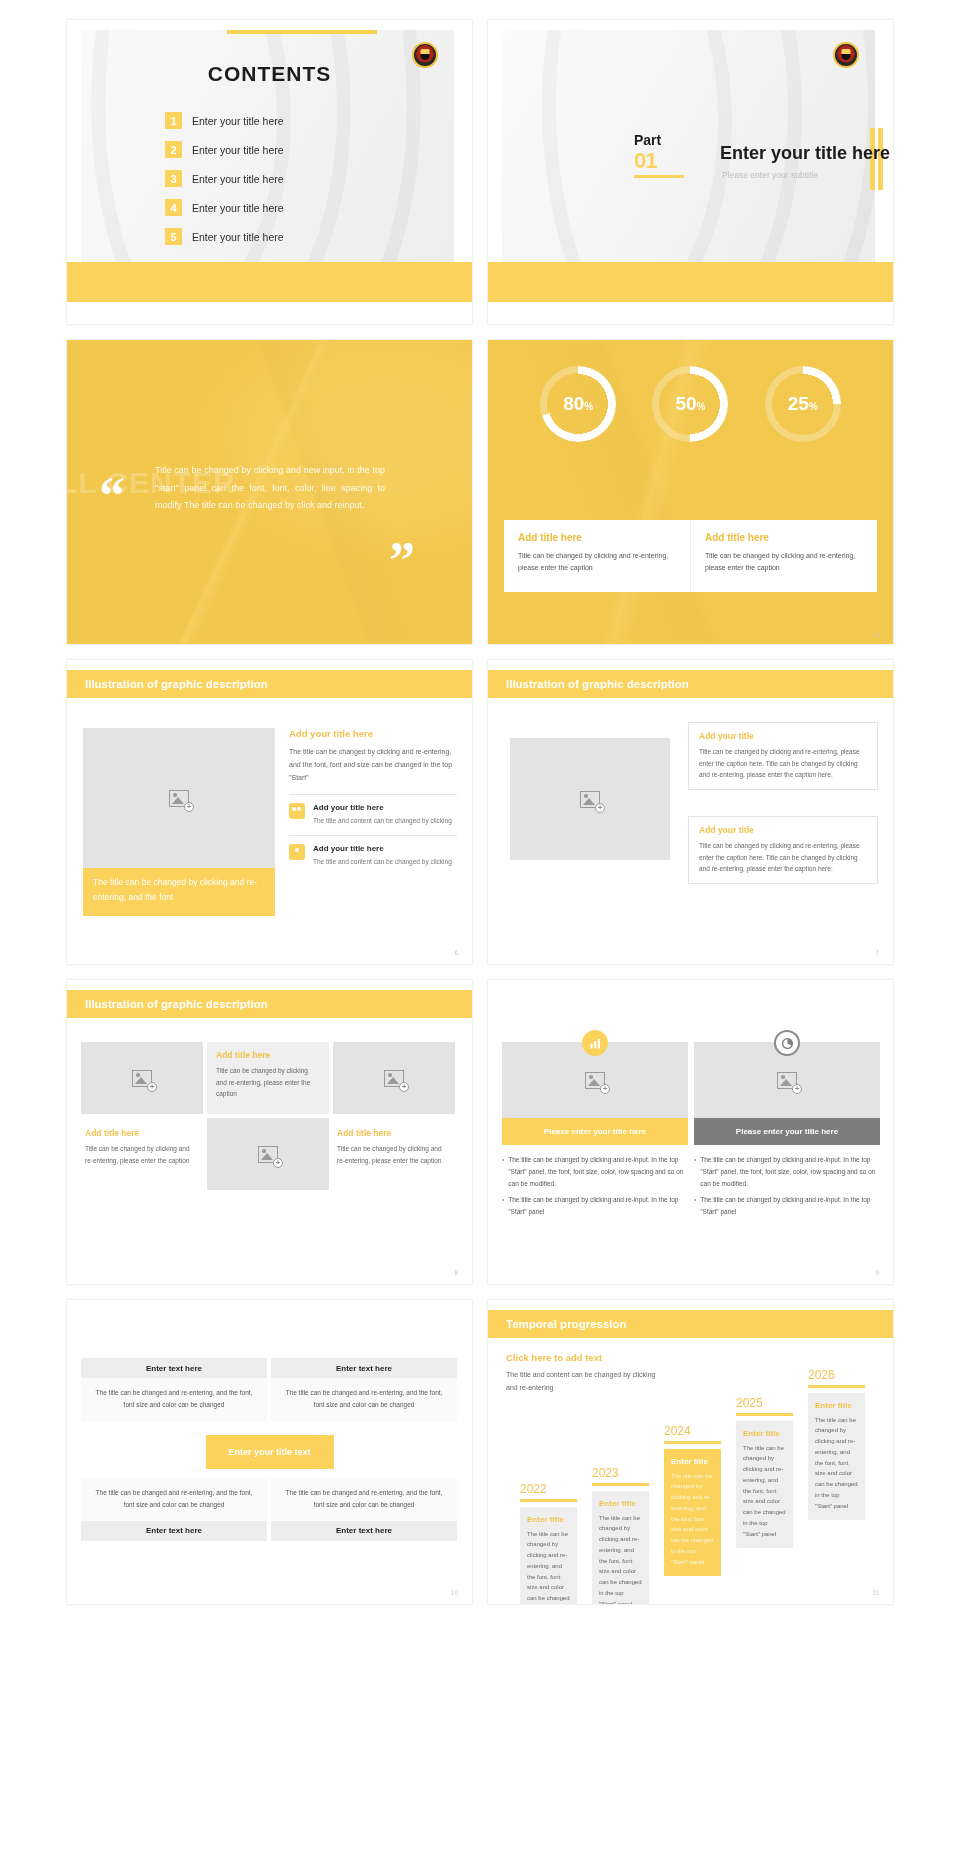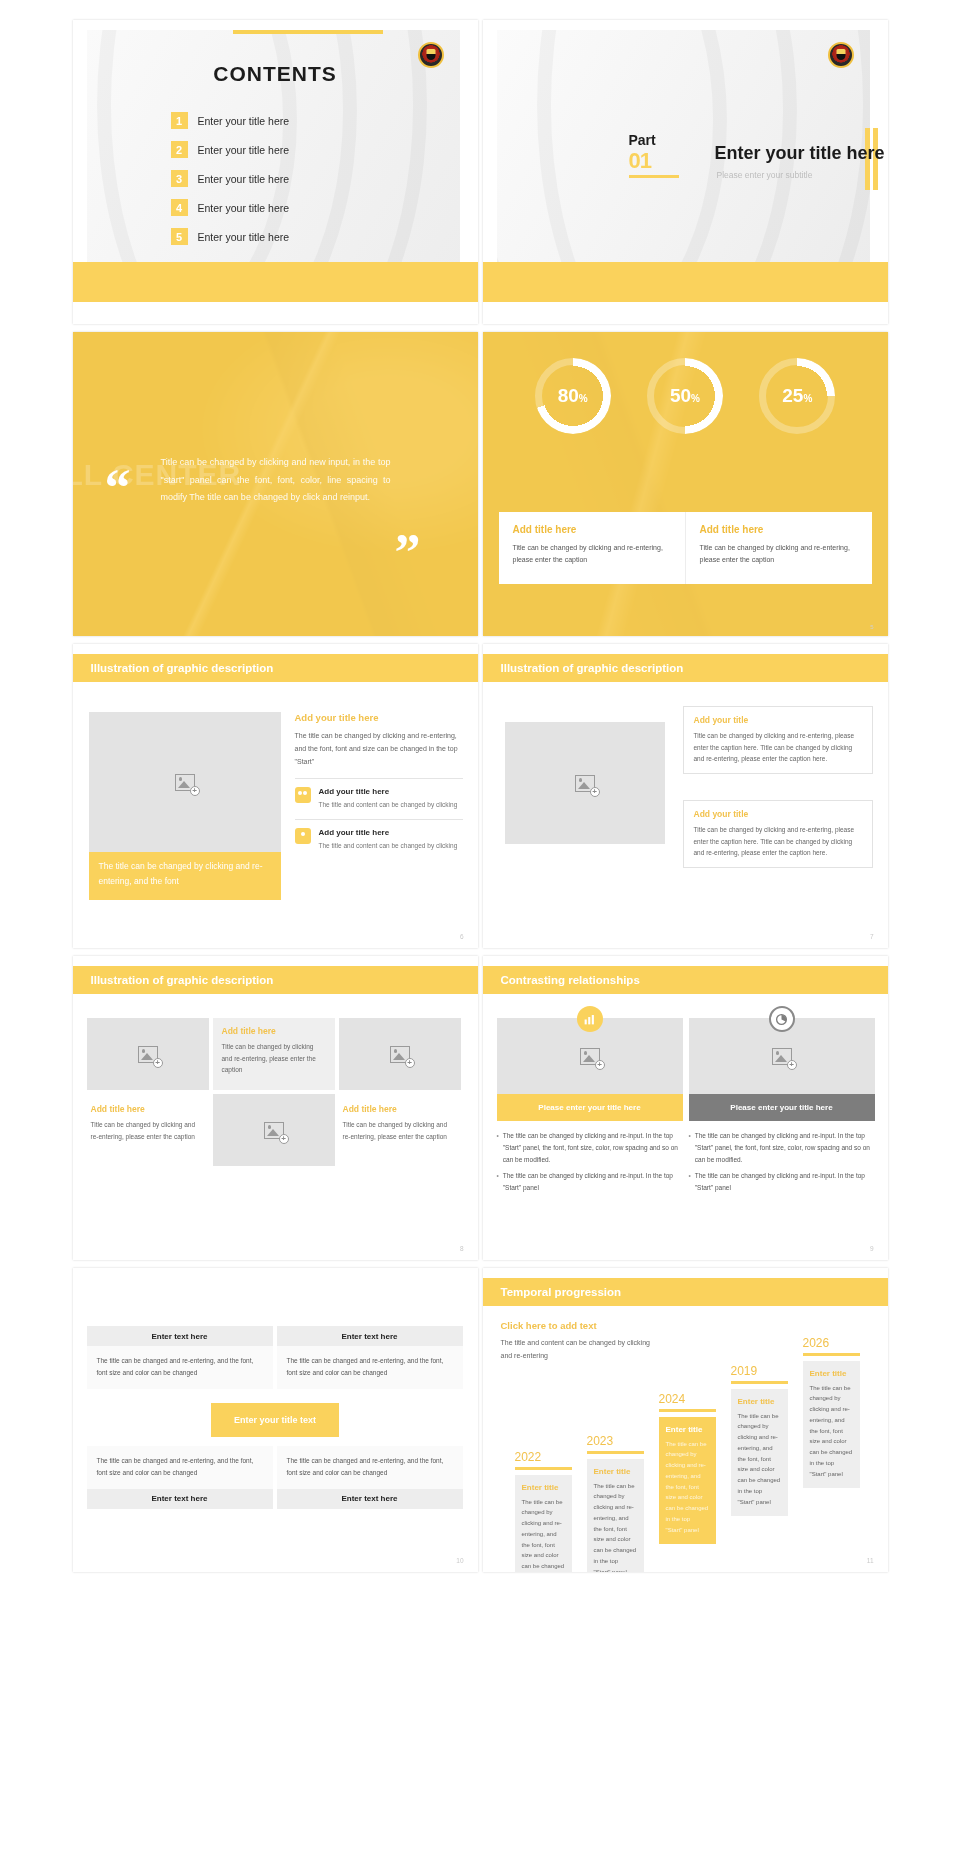--- a/index.html
+++ b/index.html
@@ -2,21 +2,21 @@
 <html><head>
 <meta charset="utf-8">
 <style>
   * { box-sizing: border-box; margin: 0; padding: 0; }
   body {
     width: 960px; height: 1850px;
     background: #ffffff;
     font-family: "Liberation Sans", sans-serif;
     overflow: hidden;
   }
-  .grid { display: grid; grid-template-columns: 405px 405px; column-gap: 5px; row-gap: 8px; padding: 20px 0 0 0; justify-content: center; }
+  .grid { display: grid; grid-template-columns: 405px 405px; column-gap: 5px; row-gap: 8px; padding: 20px 0 0 0; justify-content: center; gap: 16px; }
   .slide { width: 405px; height: 304px; background: #ffffff; position: relative; overflow: hidden; box-shadow: 0 0 2px rgba(0,0,0,0.18); }
 
   
   .swoosh { position:absolute; inset:0; overflow:hidden; }
   .swoosh i { position:absolute; border-radius:50%; border:14px solid rgba(0,0,0,0.035); }
   .crest { position:absolute; width:26px; height:26px; border-radius:50%;
            background: radial-gradient(circle at 50% 45%, #c0392b 0%, #a61f13 52%, #2b2b2b 54%, #1b1b1b 100%);
            border:2px solid #f0c040; }
   .crest::after{ content:""; position:absolute; left:50%; top:50%; width:9px; height:11px; transform:translate(-50%,-55%);
            background:linear-gradient(180deg,#f4d35e 0%,#f4d35e 45%,#111 46%,#111 100%); border-radius:2px 2px 6px 6px; }
@@ -143,21 +143,21 @@
   .s9 .tbar { height:27px; display:flex; align-items:center; justify-content:center;
               color:#fff; font-size:8px; font-weight:bold; }
   .s9 ul { list-style:none; margin-top:9px; }
   .s9 li { font-size:6.5px; color:#555; line-height:1.85; display:flex; gap:4px; margin-bottom:4px; }
   .s9 li .dot { color:#999; }
 
   
   .s10 .hdr { height:20px; background:#ededed; display:flex; align-items:center; justify-content:center;
               font-size:8px; font-weight:bold; color:#222; }
   .s10 .body { background:#fafafa; padding:9px 10px; font-size:6.5px; color:#555; line-height:1.9; }
-  .s10 .quad { position:absolute; width:186px; }
+  .s10 .quad { position:absolute; width:186px;text-align:center; }
   .s10 .center { position:absolute; left:50%; top:50%; transform:translate(-50%,-50%); width:134px; height:40px;
                  background:#fad25c; color:#fff; font-size:9px; font-weight:bold;
                  display:flex; align-items:center; justify-content:center; z-index:5; border:3px solid #fff; }
 
   
   .s11 .lead { position:absolute; left:18px; top:52px; width:150px; }
   .s11 .lead h4 { font-size:9.5px; font-weight:bold; color:#f2c24d; margin-bottom:6px; }
   .s11 .lead p { font-size:7px; color:#666; line-height:1.8; }
   .s11 .tl { position:absolute; left:14px; right:10px; top:62px; height:222px; }
   .s11 .step { position:absolute; width:57px; }
@@ -378,23 +378,20 @@
         </span>
     </div>
     <div class="cell tbox" style="left:266px; top:146px; width:122px;">
       <h4>Add title here</h4>
       <p>Title can be changed by clicking and re-entering, please enter the caption</p>
     </div>
     <div class="pgnum">8</div>
   </div>
 
   <div class="slide s9">
-    <div class="banner">
-      <span>Contrasting relationships</span>
-    </div>
 
     <div class="colwrap" style="left:14px;">
       <div style="position:relative;">
         <div class="badge" style="background:#fad25c;">
           <svg width="13" height="13" viewBox="0 0 16 16" aria-hidden="true">
             <rect x="2" y="8" width="2.6" height="6" fill="#fff"></rect>
             <rect x="6.4" y="5" width="2.6" height="9" fill="#fff"></rect>
             <rect x="10.8" y="2.5" width="2.6" height="11.5" fill="#fff"></rect>
           </svg>
         </div>
@@ -502,21 +499,21 @@
       </div>
       <div class="step" style="left:162px; top:62px;">
         <div class="yr">2024</div>
         <div class="bar"></div>
         <div class="bx gold">
           <h5>Enter title</h5>
           <p>The title can be changed by clicking and re-entering, and the font, font size and color can be changed in the top "Start" panel</p>
         </div>
       </div>
       <div class="step" style="left:234px; top:34px;">
-        <div class="yr">2019</div>
+        <div class="yr">2025</div>
         <div class="bar"></div>
         <div class="bx grey">
           <h5>Enter title</h5>
           <p>The title can be changed by clicking and re-entering, and the font, font size and color can be changed in the top "Start" panel</p>
         </div>
       </div>
       <div class="step" style="left:306px; top:6px;">
         <div class="yr">2026</div>
         <div class="bar"></div>
         <div class="bx grey">

